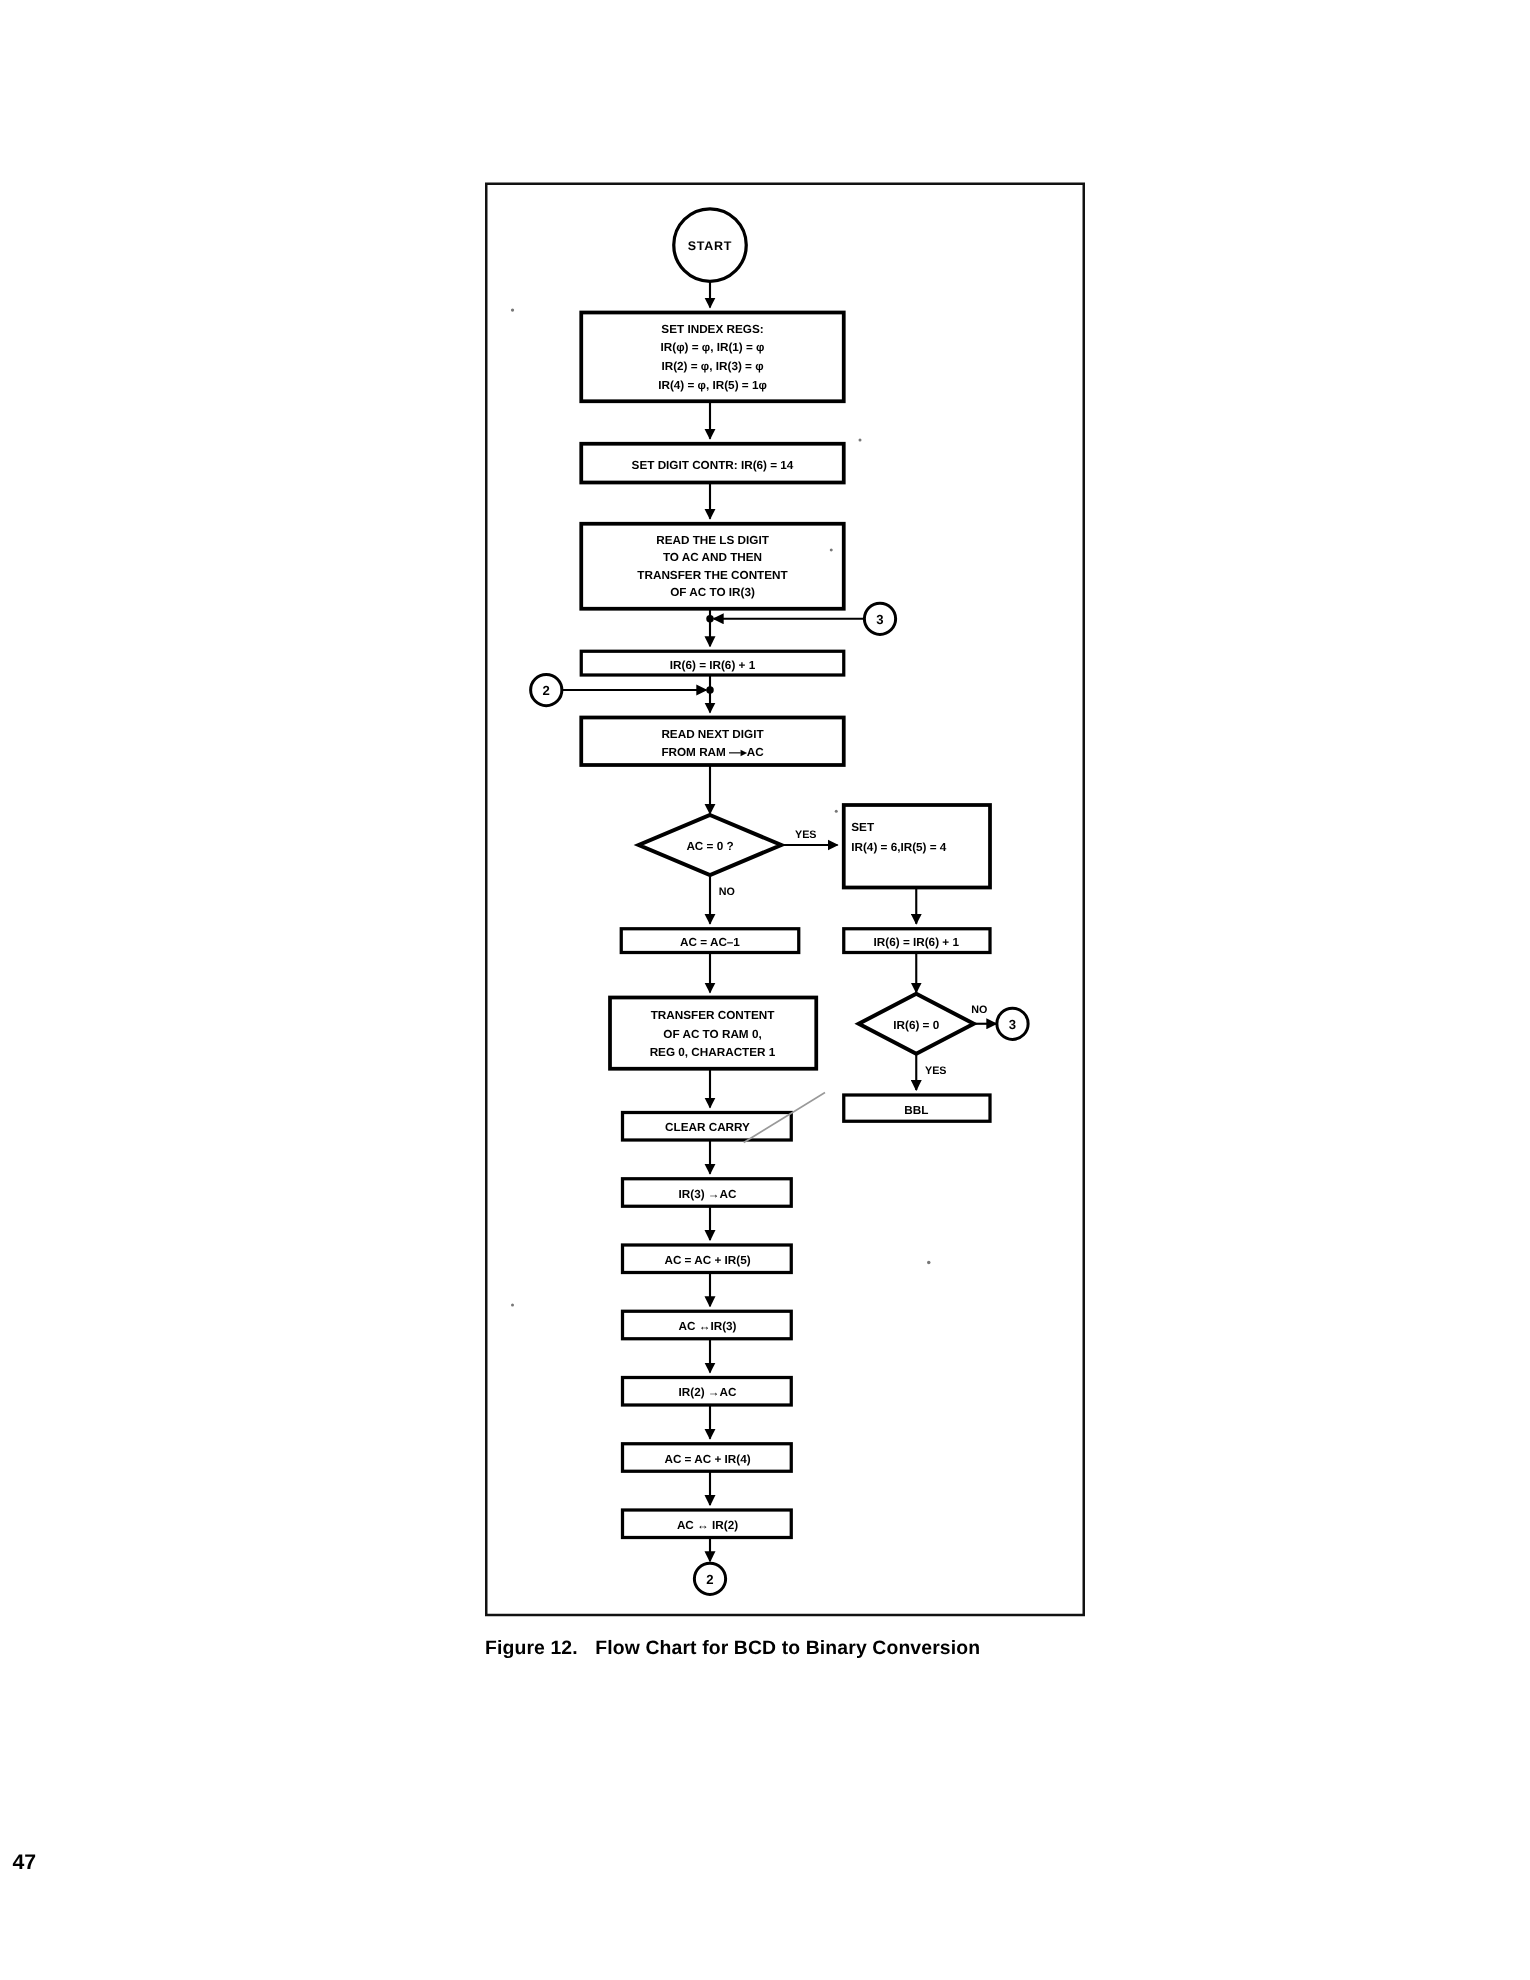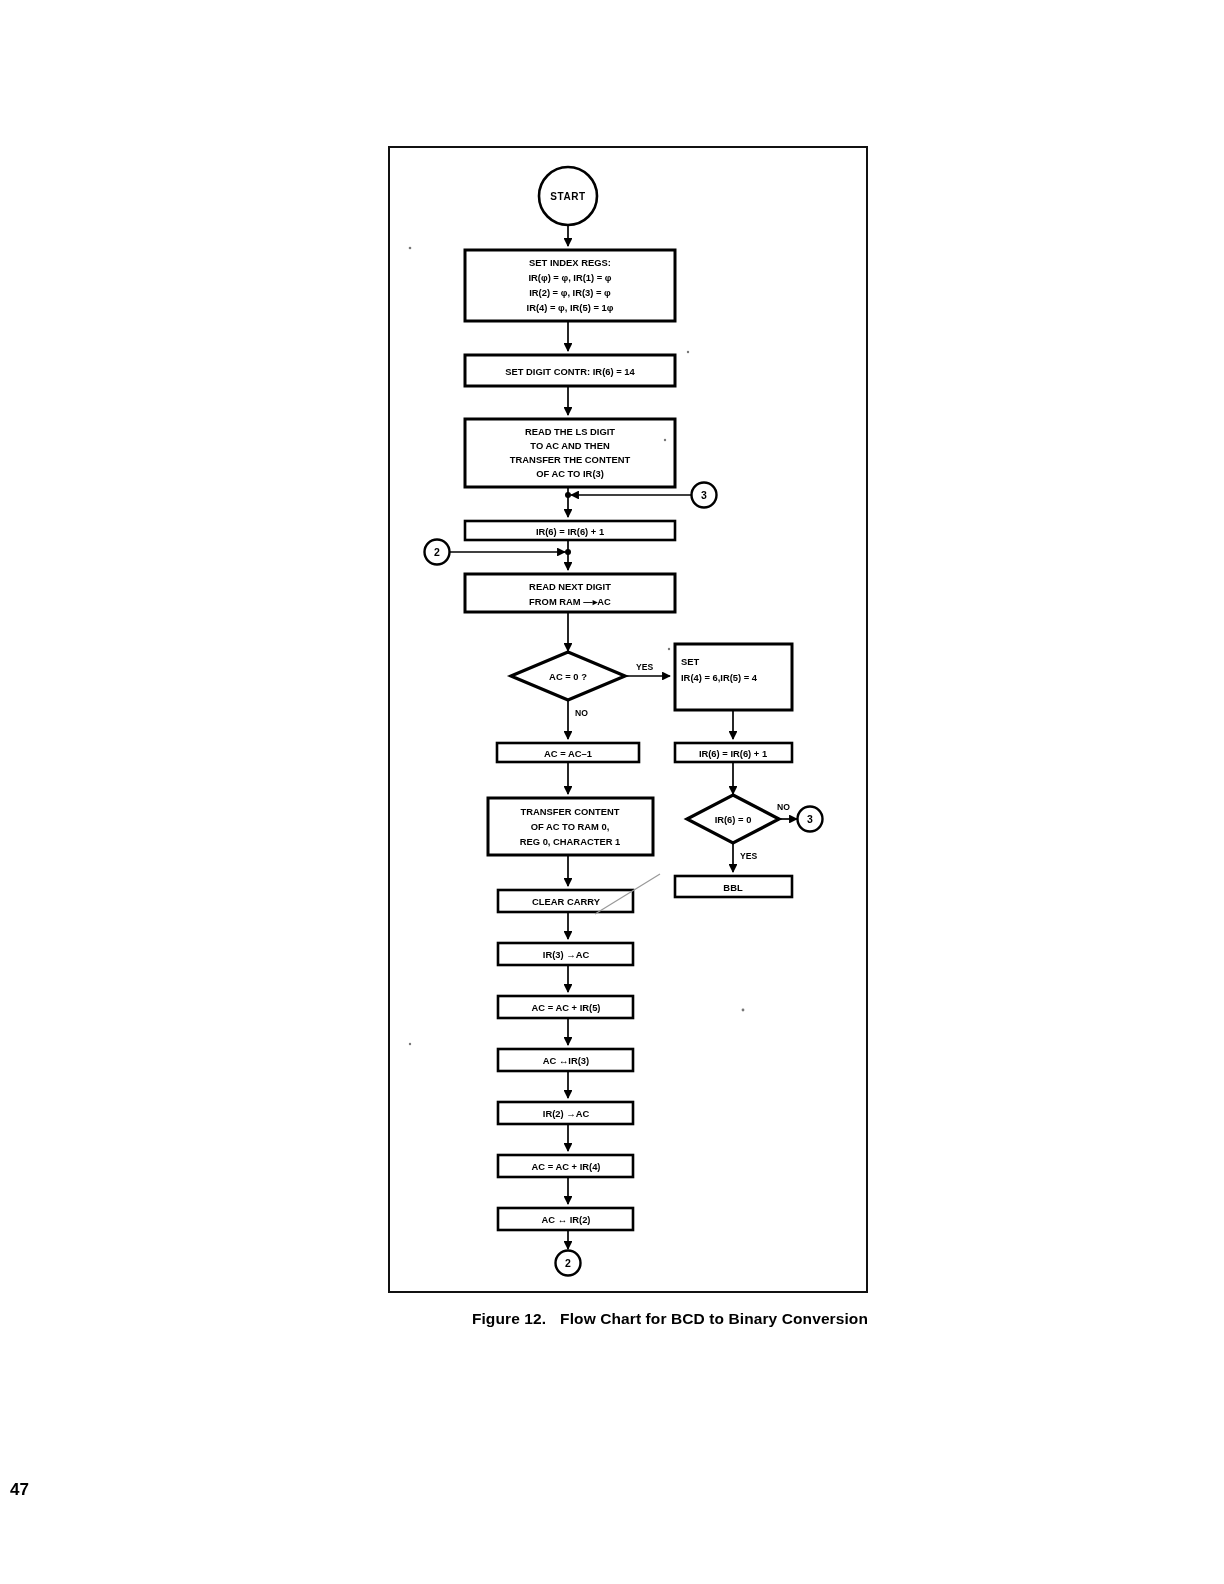--- a/index.html
+++ b/index.html
@@ -36,21 +36,21 @@
     left: 378px;
     top: 146px;
     width: 480px;
     height: 1147px;
   }
   .fig-caption {
     position: absolute;
     left: 378px;
     top: 1310px;
     width: 480px;
-    text-align: right;
+    text-align: left;
     font-size: 15.5px;
     font-weight: bold;
     letter-spacing: 0.1px;
     white-space: nowrap;
   }
   .fig-caption .cap-num { margin-right: 14px; }
   .page-number {
     position: absolute;
     left: 0;
     top: 1480px;

